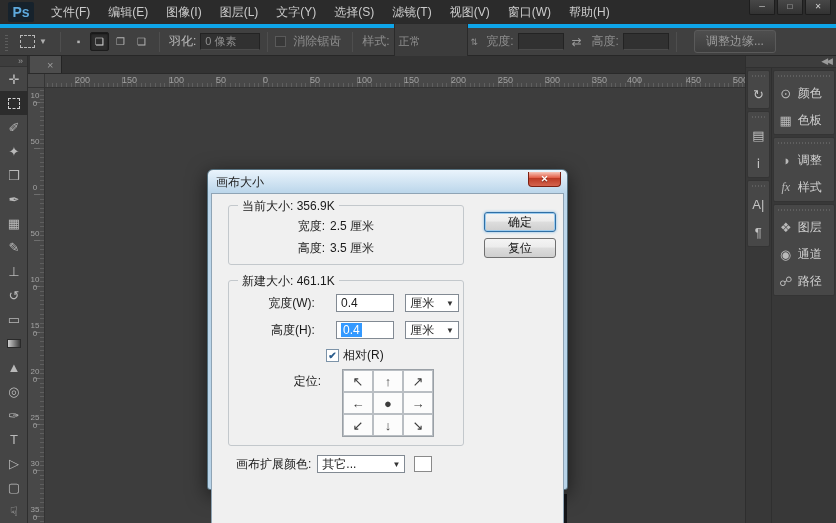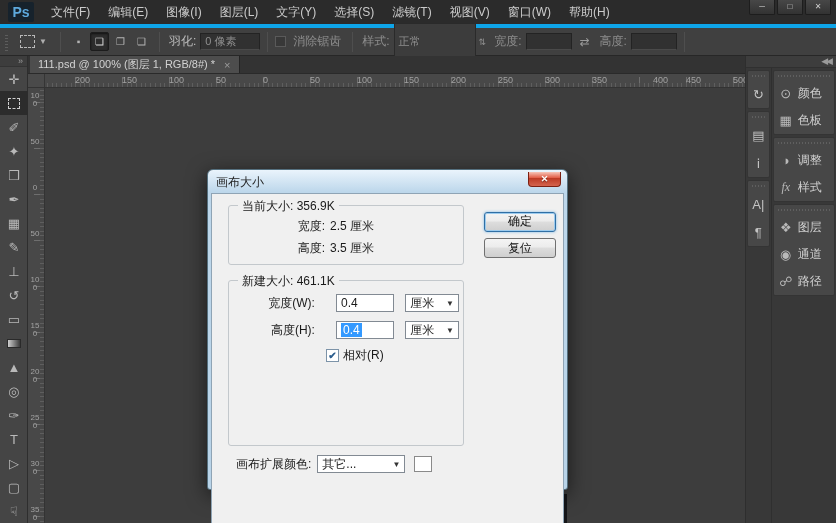--- a/index.html
+++ b/index.html
@@ -29,21 +29,21 @@
   .mode-btn { width:19px; height:19px; display:flex; align-items:center; justify-content:center;
               font-size:10px; color:#b3b3b3; margin:0 1px; border:1px solid transparent; border-radius:2px; }
   .mode-btn.pressed { background:#2d2d2d; border-color:#1c1c1c; box-shadow:inset 0 1px 2px rgba(0,0,0,.6); color:#d8d8d8; }
   .opt-label { margin:0 4px 0 2px; }
   .opt-label.dim { color:#8d8d8d; }
   .dark-input { height:17px; background:#313131; border:1px solid #232323; border-bottom-color:#4a4a4a;
                 color:#8f8f8f; font-size:11px; padding:0 4px; line-height:15px; }
   .feather-input { width:60px; }
   .wh-input { width:46px; }
   .opt-check { width:11px; height:11px; background:#383838; border:1px solid #5a5a5a; margin-right:5px; }
-  .style-select { width:82px; height:17px; background:#3c3c3c; border:1px solid #2a2a2a; color:#8f8f8f;
+  .style-select { width:74px; height:17px; background:#3c3c3c; border:1px solid #2a2a2a; color:#8f8f8f;
                   font-size:11px; padding:18px 4px; display:flex; align-items:center; }
   .spinner { font-size:9px; color:#8f8f8f; margin:0 6px 0 3px; }
   .swap-icon { font-size:12px; color:#9a9a9a; margin:0 8px; }
   .refine-btn { margin-left:10px; padding:2px 11px; font-size:12px; color:#9b9b9b;
                 background:linear-gradient(#4e4e4e,#3e3e3e); border:1px solid #5a5a5a; border-radius:3px; }
 
   
   .toolbar { position:absolute; top:56px; left:0; bottom:0; width:28px; background:#454545;
              border-right:1px solid #2e2e2e; }
   .toolbar-header { height:11px; text-align:right; padding-right:4px; font-size:9px; color:#9a9a9a;
@@ -116,21 +116,21 @@
   .dialog-body { position:relative; height:368px; background:#f0f0f0; border:1px solid #8fa4b5;
                  font-size:12px; color:#1a1a1a; }
   .groupbox { position:absolute; border:1px solid #c3c8cc; border-radius:3px; }
   .group-legend { position:absolute; top:-8px; left:9px; background:#f0f0f0; padding:0 4px; white-space:nowrap; }
   .cs-row { position:absolute; left:0; right:8px; display:flex; }
   .cs-row .lab { width:96px; text-align:right; }
   .cs-row .val { margin-left:5px; }
   .btn { position:absolute; left:272px; width:72px; height:20px; font-size:12px; color:#111;
          background:linear-gradient(#f4f4f4,#ececec 45%,#dddddd 50%,#cfcfcf);
          border:1px solid #707070; border-radius:3px; text-align:center; line-height:18px; }
-  .btn.default { border-color:#2f6fa5; box-shadow:inset 0 0 0 1px #9ccbee, 0 0 3px #7db8e4;font-family:Liberation Mono, monospace; }
+  .btn.default { border-color:#2f6fa5; box-shadow:inset 0 0 0 1px #9ccbee, 0 0 3px #7db8e4; }
   .dim-row { position:absolute; left:6px; right:4px; display:flex; align-items:center; }
   .dim-row .flabel { width:86px; text-align:right; margin-right:21px; white-space:nowrap; }
   .field { width:62px; height:18px; background:#fff; border:1px solid #828a93; padding:1px 4px;
            font-size:12px; line-height:14px; }
   .sel-text { background:#3399ff; color:#fff; padding:0 2px; }
   .unit-select { width:57px; height:18px; margin-left:11px; background:#fff; border:1px solid #828a93;
                  display:flex; align-items:center; padding:0 4px; font-size:12px; }
   .unit-select .arrow, .ext-select .arrow { margin-left:auto; font-size:8px; color:#333; }
   .check-row { position:absolute; display:flex; align-items:center; }
   .checkbox { width:13px; height:13px; background:#fff; border:1px solid #7c93a8; margin-right:4px;
@@ -190,20 +190,21 @@
     <div class="sep"></div>
     <span class="opt-label dim">样式:</span>
     <div class="style-select">正常</div>
     <span class="spinner">⇅</span>
     <span class="opt-label dim">宽度:</span>
     <div class="dark-input wh-input"></div>
     <span class="swap-icon">⇄</span>
     <span class="opt-label dim">高度:</span>
     <div class="dark-input wh-input"></div>
     <div class="sep"></div>
+    <div class="refine-btn">调整边缘...</div>
   </div>
 
   <div class="toolbar">
     <div class="toolbar-header">»</div>
     <div id="tools">
         <div class="tool">
           <span>✛</span>
         </div>
         <div class="tool active">
           <span class="marquee-glyph"></span>
@@ -258,40 +259,39 @@
         </div>
         <div class="tool">
           <span>☟</span>
         </div>
       </div>
   </div>
 
   <div class="center">
     <div class="tab-bar">
       <div class="doc-tab">
-        <span>111.psd @ 100% (图层 1, RGB/8#) *</span>
         <span class="tab-close">×</span>
       </div>
     </div>
     <div class="ruler-row">
       <div class="ruler-corner"></div>
       <div class="h-ruler" id="h-ruler">
           <span class="h-label" style="left: 30px;">200</span>
           <span class="h-label" style="left: 77px;">150</span>
           <span class="h-label" style="left: 124px;">100</span>
           <span class="h-label" style="left: 171px;">50</span>
           <span class="h-label" style="left: 218px;">0</span>
           <span class="h-label" style="left: 265px;">50</span>
           <span class="h-label" style="left: 312px;">100</span>
           <span class="h-label" style="left: 359px;">150</span>
           <span class="h-label" style="left: 406px;">200</span>
           <span class="h-label" style="left: 453px;">250</span>
           <span class="h-label" style="left: 500px;">300</span>
           <span class="h-label" style="left: 547px;">350</span>
-          <span class="h-label" style="left: 608px;">400</span>
+          <span class="h-label" style="left: 582px;">400</span>
           <span class="h-label" style="left: 641px;">450</span>
           <span class="h-label" style="left: 688px;">500</span>
         </div>
     </div>
     <div class="canvas-row">
       <div class="v-ruler" id="v-ruler">
           <span class="v-label" style="top: 4px;">100</span>
           <span class="v-label" style="top: 50px;">50</span>
           <span class="v-label" style="top: 96px;">0</span>
           <span class="v-label" style="top: 142px;">50</span>
@@ -410,20 +410,34 @@
             <span>厘米</span>
             <span class="arrow">▼</span>
           </div>
         </div>
 
         <div class="check-row" style="left:97px; top:66px;">
           <div class="checkbox">✔</div>
           <span>相对(R)</span>
         </div>
 
+        <div class="dim-row" style="top:88px; align-items:flex-start;">
+          <span class="flabel" style="margin-top:4px;">定位:</span>
+          <div class="anchor-grid" id="anchor-grid">
+              <div class="anchor-cell">↖</div>
+              <div class="anchor-cell">↑</div>
+              <div class="anchor-cell">↗</div>
+              <div class="anchor-cell">←</div>
+              <div class="anchor-cell">●</div>
+              <div class="anchor-cell">→</div>
+              <div class="anchor-cell">↙</div>
+              <div class="anchor-cell">↓</div>
+              <div class="anchor-cell">↘</div>
+            </div>
+        </div>
       </div>
 
       <div class="ext-row">
         <span>画布扩展颜色:</span>
         <div class="ext-select">
           <span>其它...</span>
           <span class="arrow">▼</span>
         </div>
         <div class="swatch" style="background:#ffffff;"></div>
       </div>

